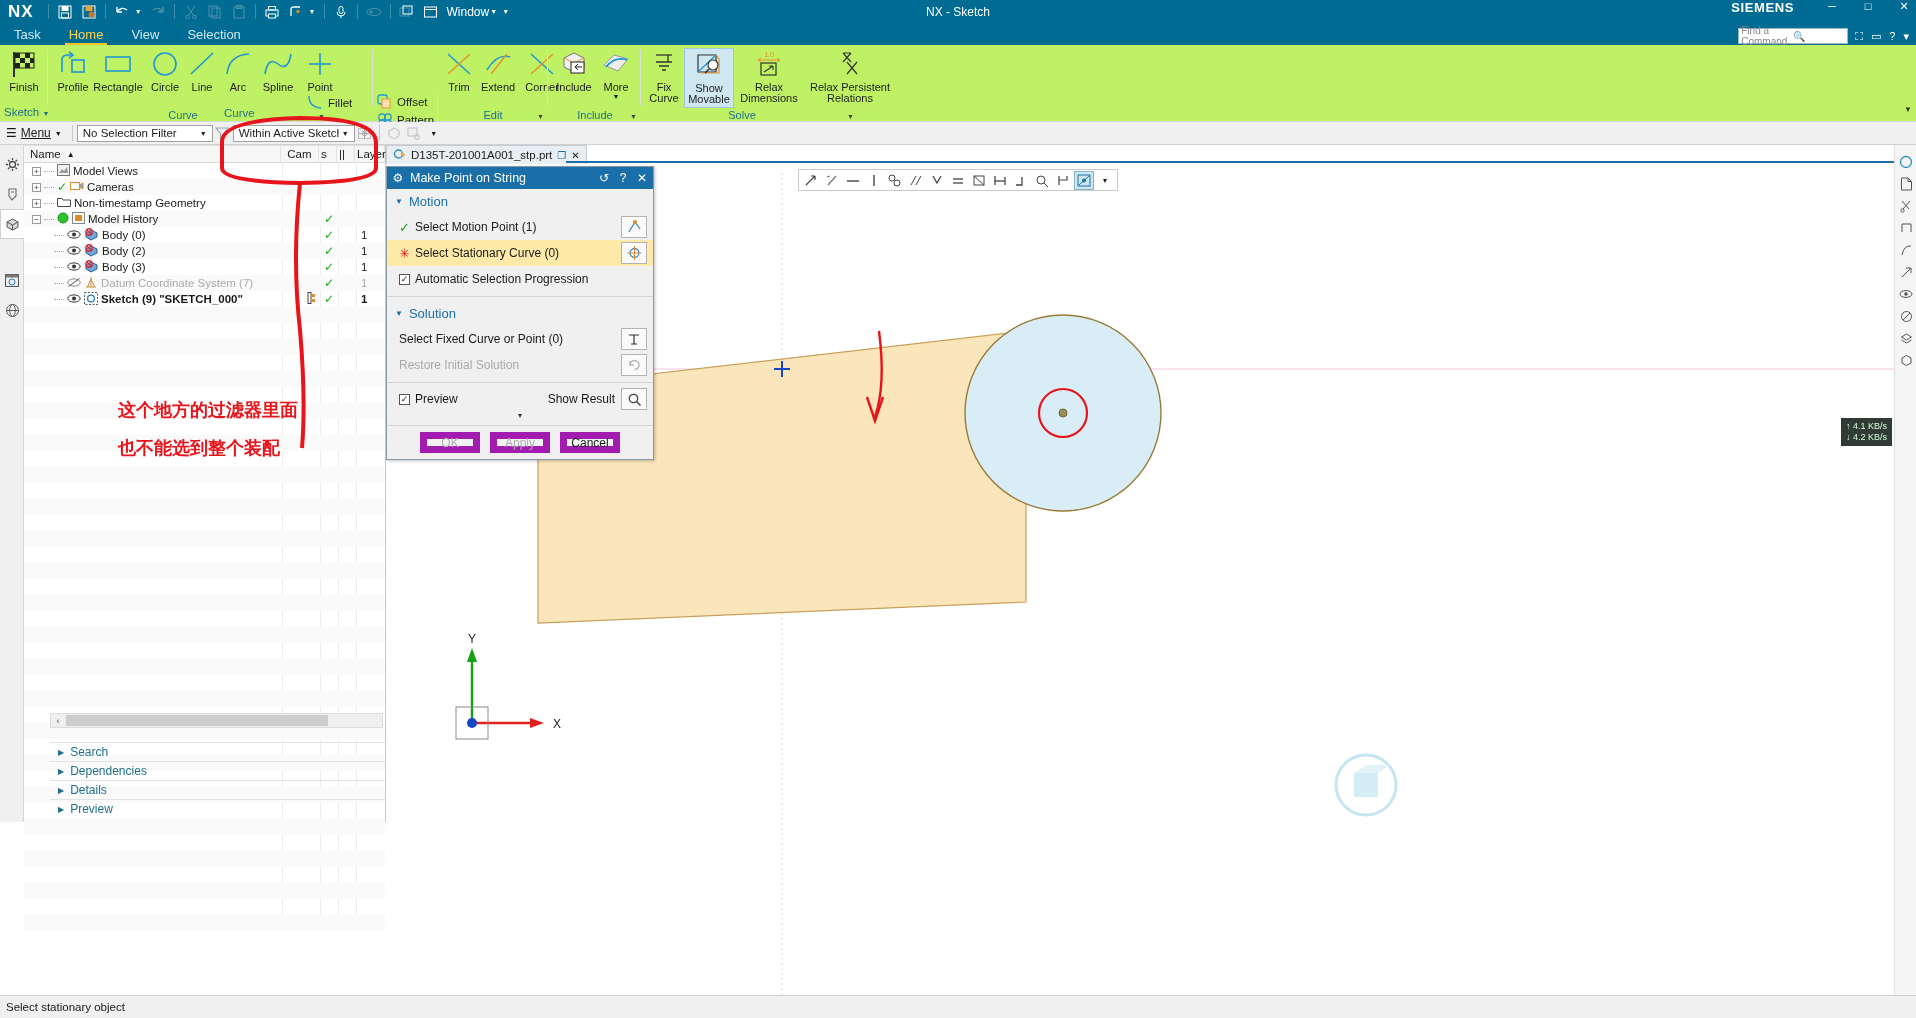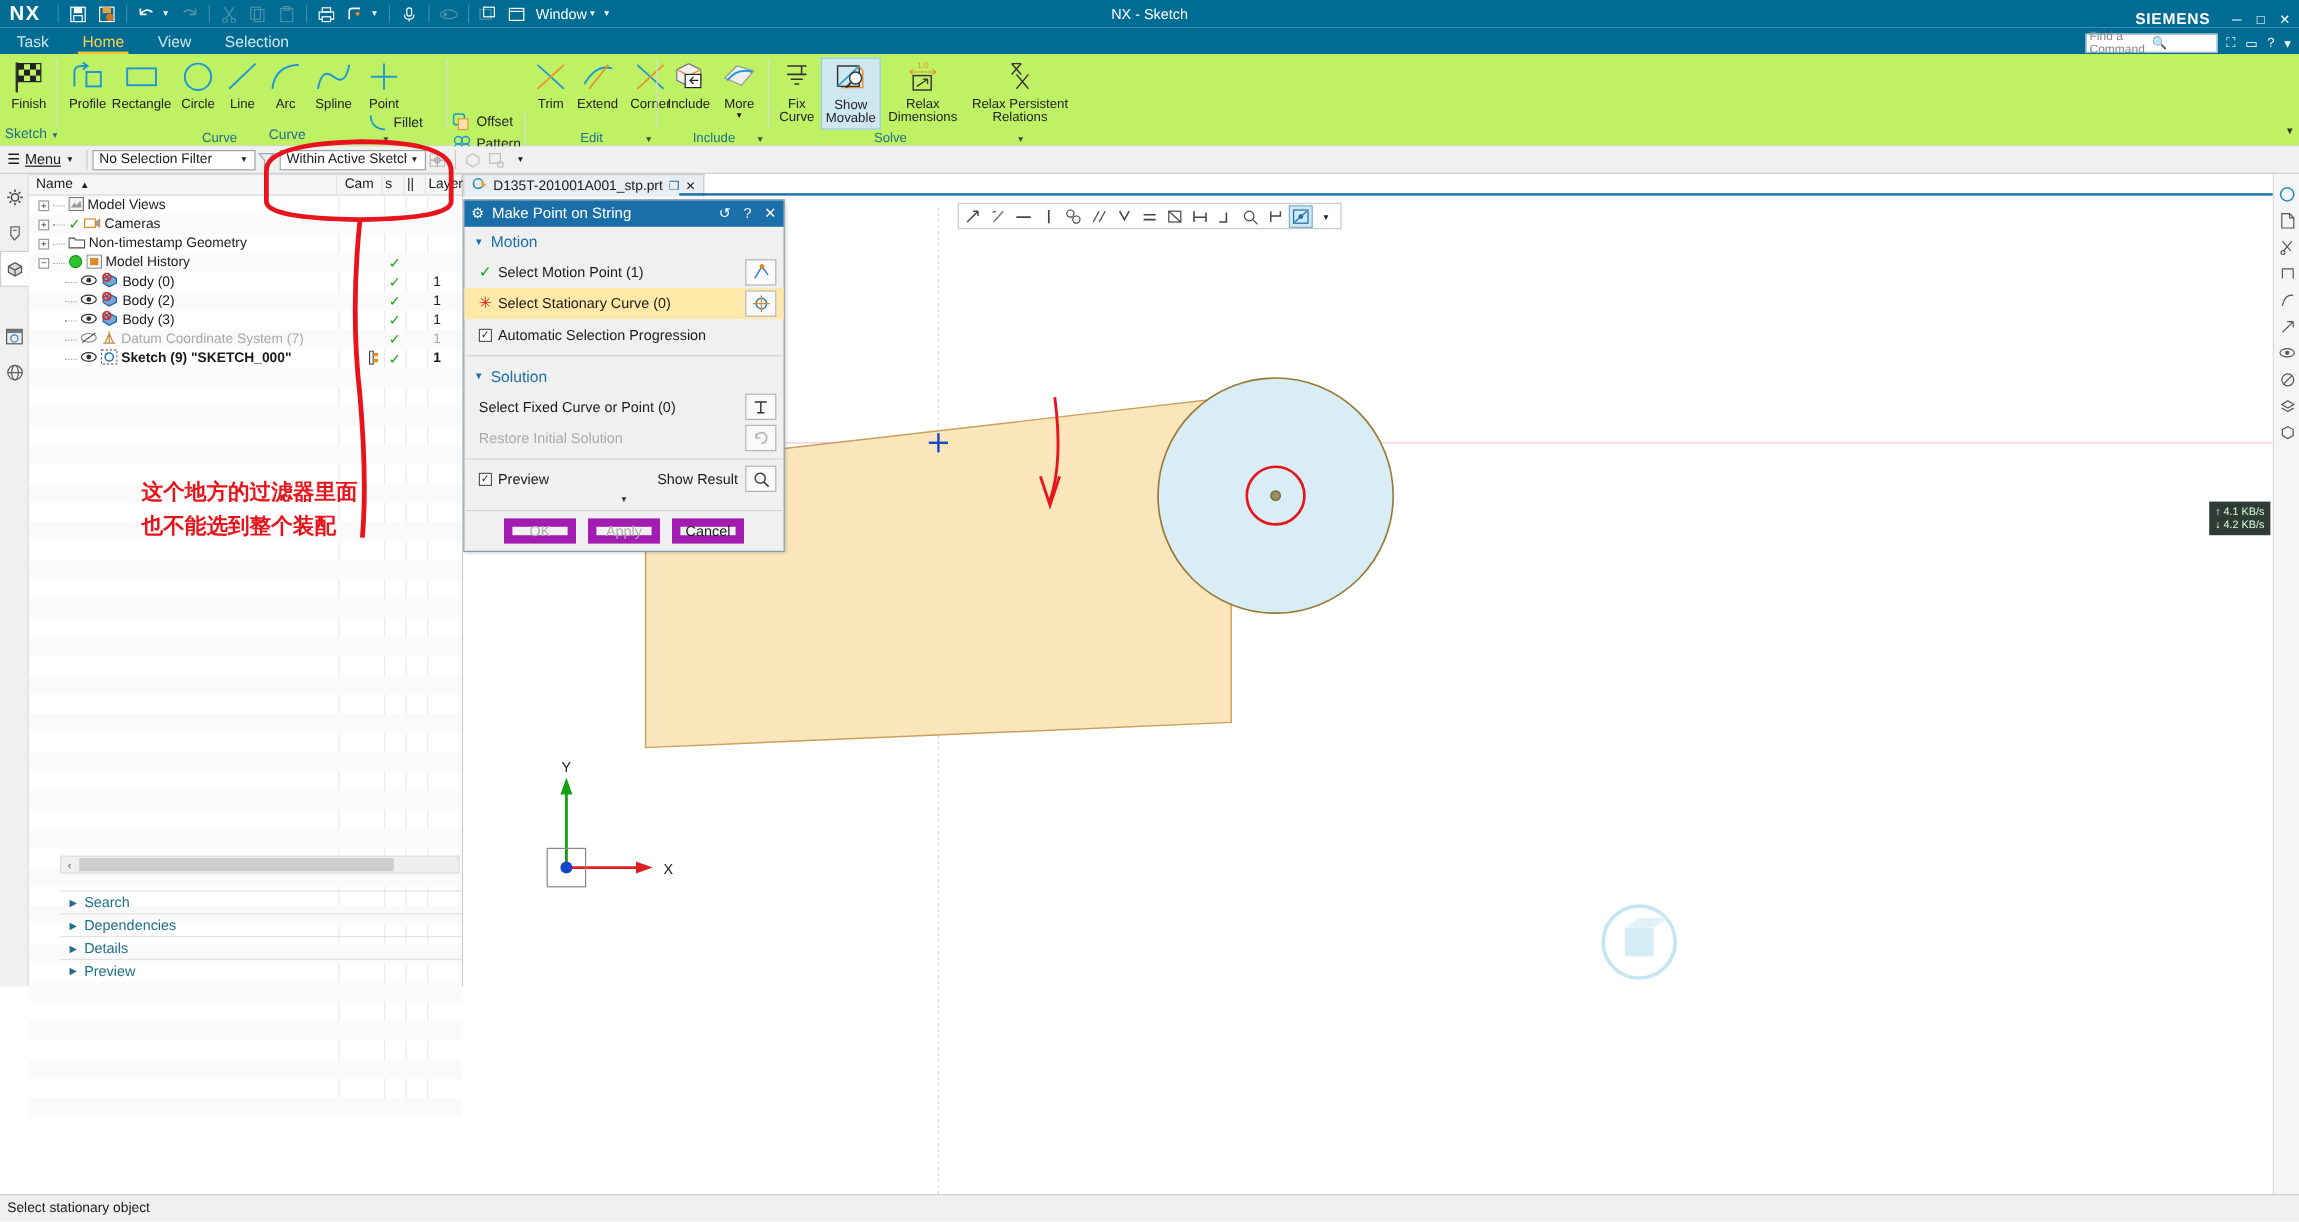--- a/index.html
+++ b/index.html
@@ -11,21 +11,21 @@
   .titlebar{position:absolute;left:0;top:0;width:1916px;height:23px;background:#006c93;
     display:flex;align-items:center;color:#fff;}
   .nxlogo{font-size:17px;font-weight:bold;letter-spacing:1px;padding:0 10px 0 8px;}
   .tb-sep{width:1px;height:15px;background:#3d8cab;margin:0 4px;}
   .tb-ico{width:24px;height:21px;display:flex;align-items:center;justify-content:center;
     font-size:13px;color:#fff;cursor:default;}
   .tb-ico svg{display:block;}
   .tb-caret{font-size:7px;padding:0 4px 0 1px;}
   .tb-title{position:absolute;left:0;right:0;text-align:center;font-size:12px;color:#fff;}
   .tb-window{font-size:12px;padding-left:4px;}
-  .tb-right{position:absolute;right:4px;top:0;height:23px;display:flex;align-items:flex-end;gap:4px;}
+  .tb-right{position:absolute;right:4px;top:0;height:23px;display:flex;align-items:flex-start;gap:20px;}
   .tb-brand{font-size:13px;font-weight:bold;letter-spacing:.6px;margin-right:10px;}
   .winbtn{width:16px;text-align:center;font-size:11px;}
 
   
   .tabbar{position:absolute;left:0;top:23px;width:1916px;height:22px;background:#006c93;
     display:flex;align-items:flex-end;color:#fff;}
   .tab{padding:1px 14px 3px 14px;font-size:13px;color:#cfe6ef;position:relative;}
   .tab.active{color:#ffd24d;}
   .tab.active:after{content:"";position:absolute;left:10px;right:10px;bottom:0;height:2px;background:#ffc528;}
   .tabright{position:absolute;right:6px;bottom:1px;display:flex;align-items:center;gap:6px;}
@@ -1063,21 +1063,21 @@
 
   <svg style="position:absolute;left:0;top:0;width:1916px;height:1018px;pointer-events:none;">
 
     <path d="M222 142 Q222 120 300 118 Q375 118 376 142 L376 168 Q376 182 300 183 Q222 182 222 168 Z" fill="none" stroke="#e8141c" stroke-width="4"></path>
 
     <path d="M300 183 Q292 260 300 330 Q306 400 302 448" fill="none" stroke="#e8141c" stroke-width="4"></path>
   </svg>
 
   <div class="annl" style="left:118px;top:396px;">
     <div>这个地方的过滤器里面</div>
-    <div style="margin-top:0;">也不能选到整个装配</div>
+    <div style="margin-top:10px;">也不能选到整个装配</div>
   </div>
 
   <div class="rstrip">
     <div class="rbtn" style="margin-top:6px;">
         <svg width="14" height="14" viewBox="0 0 14 14">
           <circle cx="7" cy="7" r="5.5" fill="none" stroke="#2a8fc0" stroke-width="1.3"></circle>
         </svg>
       </div>
     <div class="rbtn">
         <svg width="13" height="14" viewBox="0 0 13 14">

